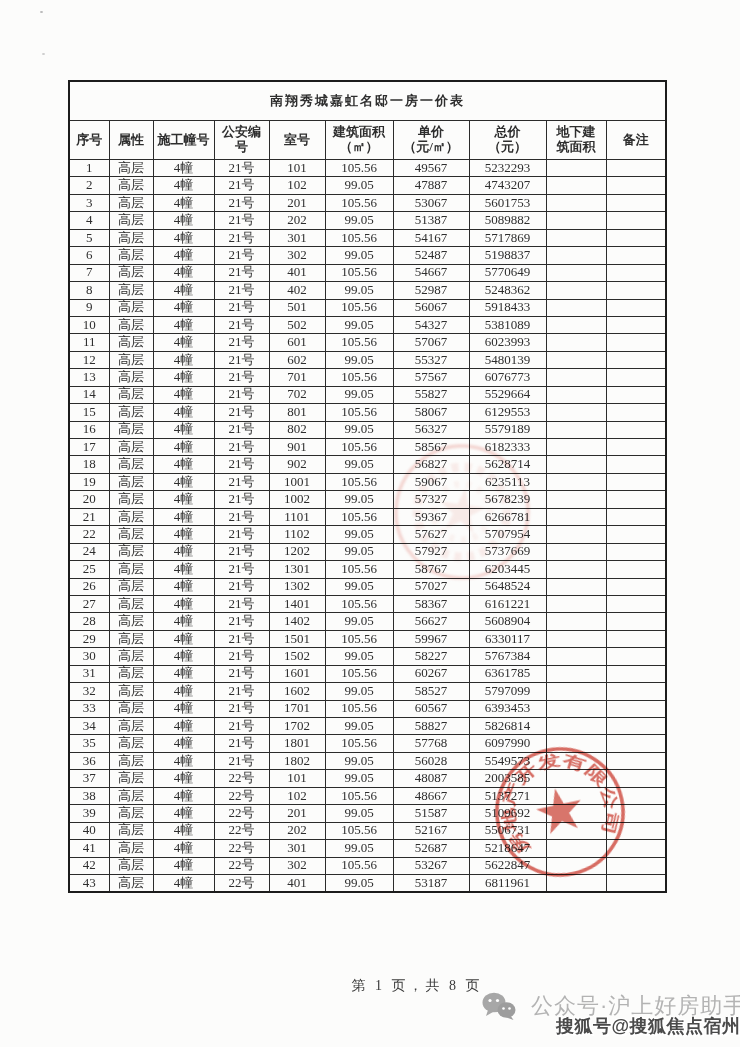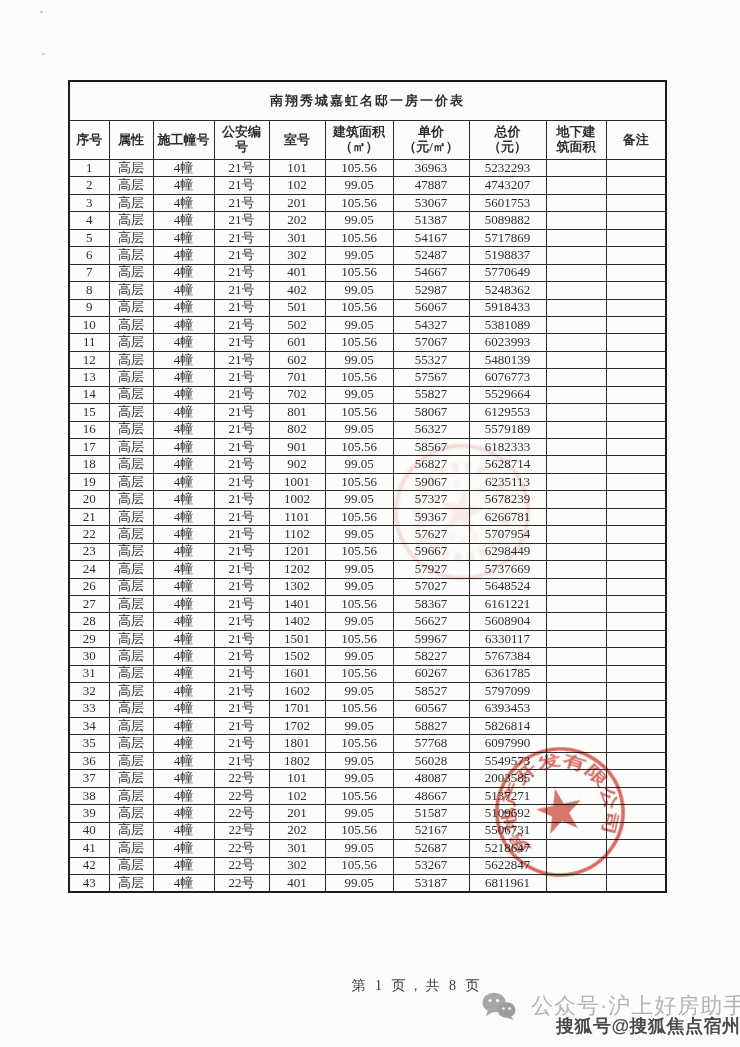--- a/index.html
+++ b/index.html
@@ -99,21 +99,21 @@
       </tr>
   </thead>
   <tbody>
       <tr>
         <td>1</td>
         <td>高层</td>
         <td>4幢</td>
         <td>21号</td>
         <td>101</td>
         <td>105.56</td>
-        <td>36963</td>
+        <td>49567</td>
         <td>5232293</td>
         <td></td>
         <td></td>
       </tr>
       <tr>
         <td>2</td>
         <td>高层</td>
         <td>4幢</td>
         <td>21号</td>
         <td>102</td>
@@ -357,40 +357,40 @@
         <td>4幢</td>
         <td>21号</td>
         <td>1102</td>
         <td>99.05</td>
         <td>57627</td>
         <td>5707954</td>
         <td></td>
         <td></td>
       </tr>
       <tr>
-        <td>23</td>
-        <td>高层</td>
-        <td>4幢</td>
-        <td>21号</td>
-        <td>1201</td>
-        <td>105.56</td>
-        <td>59667</td>
-        <td>6298449</td>
-        <td></td>
-        <td></td>
-      </tr>
-      <tr>
         <td>24</td>
         <td>高层</td>
         <td>4幢</td>
         <td>21号</td>
         <td>1202</td>
         <td>99.05</td>
         <td>57927</td>
         <td>5737669</td>
+        <td></td>
+        <td></td>
+      </tr>
+      <tr>
+        <td>25</td>
+        <td>高层</td>
+        <td>4幢</td>
+        <td>21号</td>
+        <td>1301</td>
+        <td>105.56</td>
+        <td>58767</td>
+        <td>6203445</td>
         <td></td>
         <td></td>
       </tr>
       <tr>
         <td>26</td>
         <td>高层</td>
         <td>4幢</td>
         <td>21号</td>
         <td>1302</td>
         <td>99.05</td>

